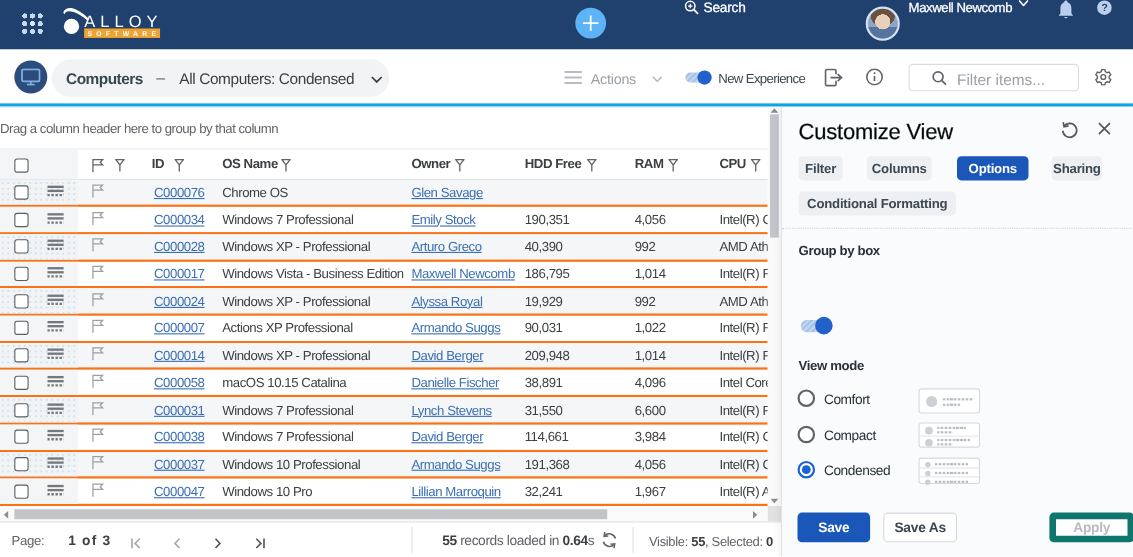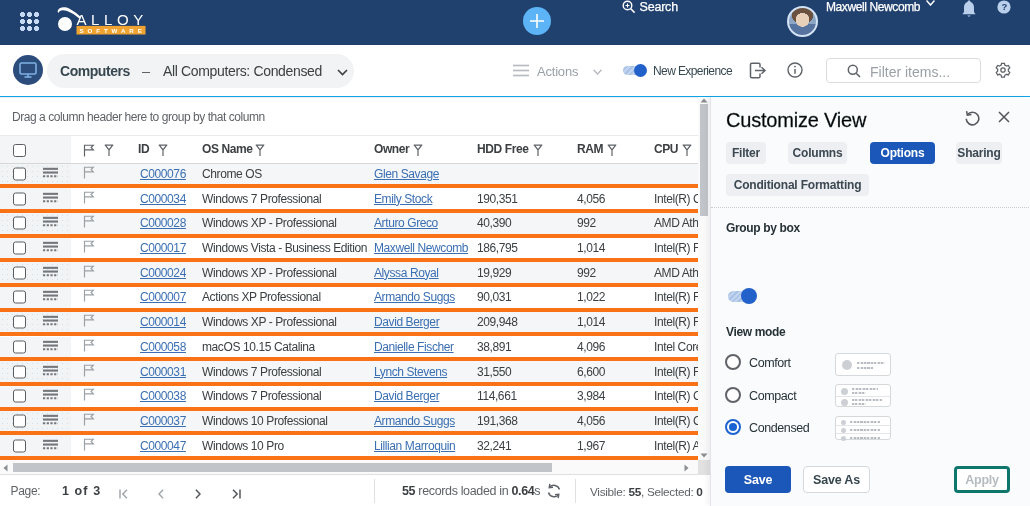--- a/index.html
+++ b/index.html
@@ -22,35 +22,35 @@
   background:#5cb3f5; color:#fff; }
 #plusbtn svg { position:absolute; left:6px; top:6px; }
 .tb-item { position:absolute; top:0; height:48px; display:flex; align-items:flex-start; color:#fff; font-size:13px; }
 #avatar { position:absolute; left:787px; top:6px; width:31px; height:31px; border-radius:50%;
   background:radial-gradient(circle 7px at 50% 44%, #e9d0b8 97%, transparent),
              radial-gradient(ellipse 11px 9px at 50% 26%, #6b5140 97%, transparent),
              linear-gradient(#8ca7c6 0 60%, #56749f 60%);
   border:2px solid #d3e2f4; }
 
 
-#toolbar { position:absolute; left:0; top:45px; width:1030px; height:52px; background:#fff; border-bottom:1px solid #0ea5e9; }
+#toolbar { position:absolute; left:0; top:45px; width:1030px; height:52px; background:#fff; border-bottom:3px solid #0ea5e9; }
 #viewpill { position:absolute; left:47px; top:9px; width:307px; height:34px; border-radius:17px; background:#f1f3f4; }
 #compicon { position:absolute; left:13px; top:10px; width:30px; height:30px; border-radius:50%; background:#2c4c7c; }
 #newbtn { position:absolute; white-space:nowrap; left:372px; top:12px; width:129px; height:25px; border-radius:4px; background:#1b63d3;
   color:#fff; font-size:12px; letter-spacing:-0.5px; font-weight:700; display:flex; align-items:center; }
 .gr { color:#9aa0a6; }
 
 
 #gridwrap { position:absolute; left:0; top:97px; width:698px; height:363px; overflow:hidden; background:#fff; }
 #dragbar { position:absolute; left:0; top:0; width:698px; height:38.6px; border-top:1px solid #e8eaed; border-bottom:1px solid #e8eaed;
-  font-size:12px; letter-spacing:-0.45px; color:#5f6368; line-height:38px; padding-left:12px; }
+  font-size:12px; letter-spacing:-0.45px; color:#5f6368; line-height:38px; padding-left:0; }
 #ghead { position:absolute; left:0; top:38.6px; width:698px; height:28px; border-bottom:1px solid #d5d8db; font-size:12px; font-weight:700; letter-spacing:-0.4px; color:#3c4043; }
 #ghead span { position:absolute; top:6px; }
 #ghead .ic { top:8px; }
-.r { position:absolute; left:0; width:698px; height:24.7px; font-size:12px; letter-spacing:-0.4px; color:#3c4043; border-bottom:4px solid #f97316; }
+.r { position:absolute; left:0; width:698px; height:24.7px; font-size:12px; letter-spacing:-0.4px; color:#3c4043; border-bottom:2px solid #f97316; }
 .r.odd { background:#f4f6f7; }
 .r > span, .r > a { position:absolute; top:50%; transform:translateY(-50%); white-space:nowrap; }
 .abs { white-space:nowrap; }
 .lk { color:#3b6fb3; text-decoration:underline; }
 .lz { position:absolute; left:0; top:0; width:71px; height:100%; background:#f4f5f6; }
 .odd .lz { background:radial-gradient(circle 1px at 2.5px 2.5px, #cde2ef 97%, transparent) 0 0/5px 5px, #f1f3f5; }
 .cb { left:13px; width:13px; height:13px; border:1.9px solid #5a5e63; border-radius:2.5px; background:#fff; }
 #ghead .cb { position:absolute; left:13px; top:8px; width:13px; height:13px; border:1.9px solid #5a5e63; border-radius:2.5px; background:#fff; }
 .ham { left:43px; } .fl { left:83px; }
 
@@ -531,14 +531,14 @@
     <div style="position:absolute;left:14px;top:3.5px;width:30px;height:2px;background:repeating-linear-gradient(90deg,#b9bdc3 0 2px,#e8eaec 2px 3.5px)"></div>
     <div style="position:absolute;left:0;top:8px;width:54px;height:1px;background:#e3e5e8"></div>
     <div style="position:absolute;left:5px;top:10.5px;width:5px;height:5px;border-radius:50%;background:#ccd0d5"></div>
     <div style="position:absolute;left:14px;top:11.5px;width:30px;height:2px;background:repeating-linear-gradient(90deg,#b9bdc3 0 2px,#e8eaec 2px 3.5px)"></div>
     <div style="position:absolute;left:0;top:16px;width:54px;height:1px;background:#e3e5e8"></div>
     <div style="position:absolute;left:5px;top:18.5px;width:5px;height:5px;border-radius:50%;background:#ccd0d5"></div>
     <div style="position:absolute;left:14px;top:19.5px;width:30px;height:2px;background:repeating-linear-gradient(90deg,#b9bdc3 0 2px,#e8eaec 2px 3.5px)"></div>
   </div>
   <div class="btn" style="left:14px;top:369px;width:66px;height:27px;background:#1b57b8;color:#fff">Save</div>
   <div class="btn" style="left:92px;top:369px;width:67px;height:27px;background:#fff;border:1px solid #d6d9dc;color:#37474f">Save As</div>
-  <div class="btn" style="left:243px;top:369px;width:56px;height:27px;background:#fff;border:3px solid #0f766e;color:#b6bbc0">Apply</div>
+  <div class="btn" style="left:243px;top:369px;width:77px;height:27px;background:#fff;border:6px solid #0f766e;color:#b6bbc0">Apply</div>
 </div>
 
 </body></html>

